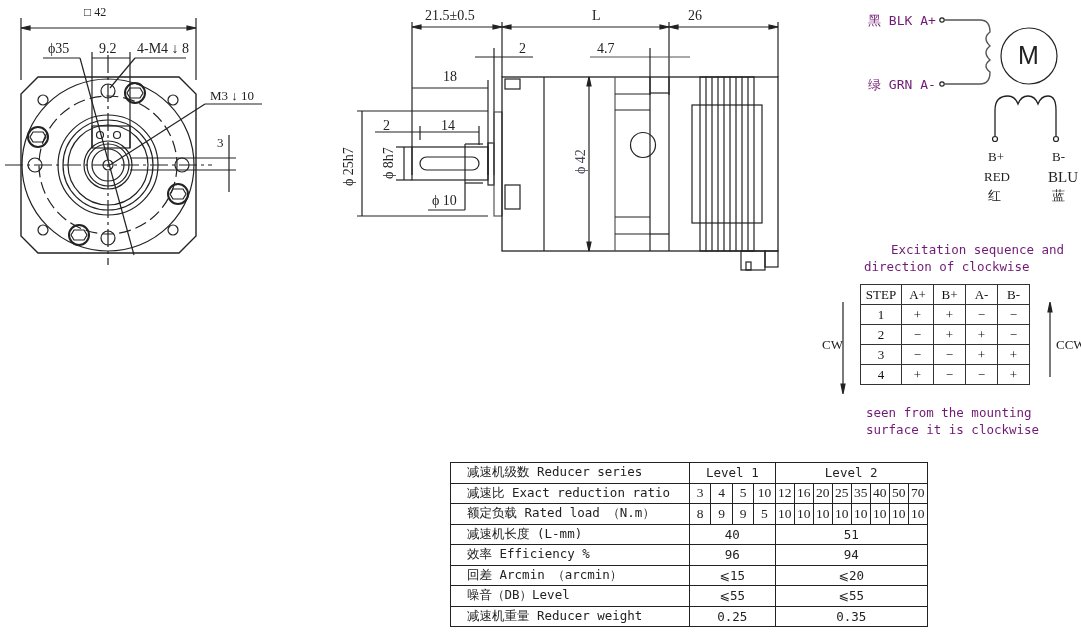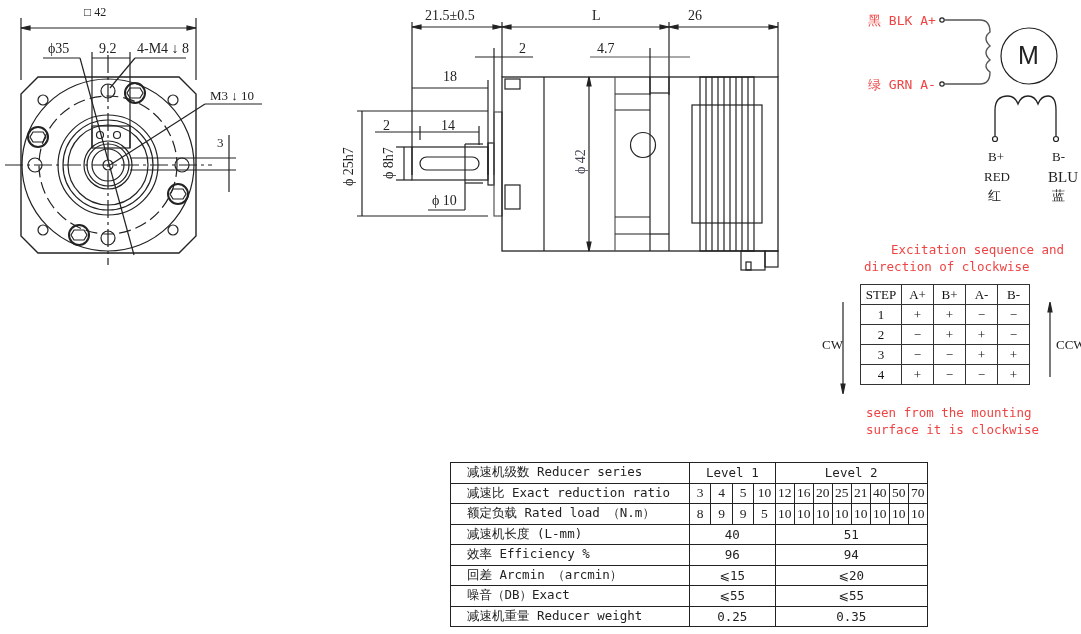--- a/index.html
+++ b/index.html
@@ -1,19 +1,19 @@
 <!DOCTYPE html>
 <html><head>
 <meta charset="utf-8">
 <style>
   html,body{margin:0;padding:0;background:#fff;}
   body{width:1081px;height:634px;position:relative;overflow:hidden;font-family:"DejaVu Serif",serif;color:#111;}
   svg.drawing{position:absolute;left:0;top:0;}
   .lbl{position:absolute;font-family:"Liberation Serif",serif;font-size:14px;color:#222;white-space:nowrap;line-height:1;}
-  .mono{font-family:"DejaVu Sans Mono",monospace;font-size:12.5px;color:#ef4444;white-space:nowrap;position:absolute;line-height:1.35;text-align:center;}
+  .mono{font-family:"DejaVu Sans Mono",monospace;font-size:12.5px;color:#701a75;white-space:nowrap;position:absolute;line-height:1.35;text-align:center;}
   .vert{transform:rotate(-90deg);transform-origin:left top;}
   table.seq{position:absolute;left:860px;top:284px;border-collapse:collapse;font-family:"Liberation Serif",serif;font-size:13px;}
   table.seq td{border:1.5px solid #333;width:31px;height:19px;padding:0;text-align:center;}
   table.seq td.step{width:40px;margin-left:16px;}
   table.spec{position:absolute;left:450px;top:462px;border-collapse:collapse;font-family:"DejaVu Sans Mono",monospace;font-size:12.5px;color:#222;}
   table.spec td{border:1.2px solid #222;height:19.5px;padding:0 16px;text-align:center;white-space:nowrap;}
   table.spec td.hdr{text-align:left;width:206px;}
   table.spec td.n{width:14px;padding:0 2px;font-family:"Liberation Serif",serif;font-size:13.5px;}
 </style>
 </head>
@@ -266,21 +266,21 @@
   <tr>
     <td class="hdr">减速比 Exact reduction ratio</td>
     <td class="n">3</td>
     <td class="n">4</td>
     <td class="n">5</td>
     <td class="n">10</td>
     <td class="n">12</td>
     <td class="n">16</td>
     <td class="n">20</td>
     <td class="n">25</td>
-    <td class="n">21</td>
+    <td class="n">35</td>
     <td class="n">40</td>
     <td class="n">50</td>
     <td class="n">70</td>
   </tr>
   <tr>
     <td class="hdr">额定负载 Rated load （N.m）</td>
     <td class="n">8</td>
     <td class="n">9</td>
     <td class="n">9</td>
     <td class="n">5</td>
@@ -302,21 +302,21 @@
     <td class="hdr">效率 Efficiency %</td>
     <td colspan="4">96</td>
     <td colspan="8">94</td>
   </tr>
   <tr>
     <td class="hdr">回差 Arcmin （arcmin）</td>
     <td colspan="4">⩽15</td>
     <td colspan="8">⩽20</td>
   </tr>
   <tr>
-    <td class="hdr">噪音（DB）Exact</td>
+    <td class="hdr">噪音（DB）Level</td>
     <td colspan="4">⩽55</td>
     <td colspan="8">⩽55</td>
   </tr>
   <tr>
     <td class="hdr">减速机重量 Reducer weight</td>
     <td colspan="4">0.25</td>
     <td colspan="8">0.35</td>
   </tr>
 </tbody>
   </table>

